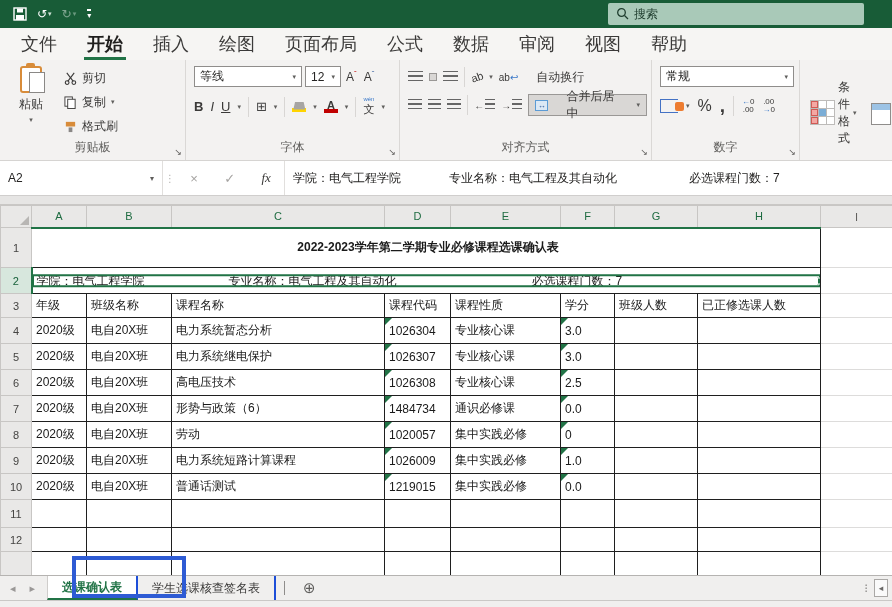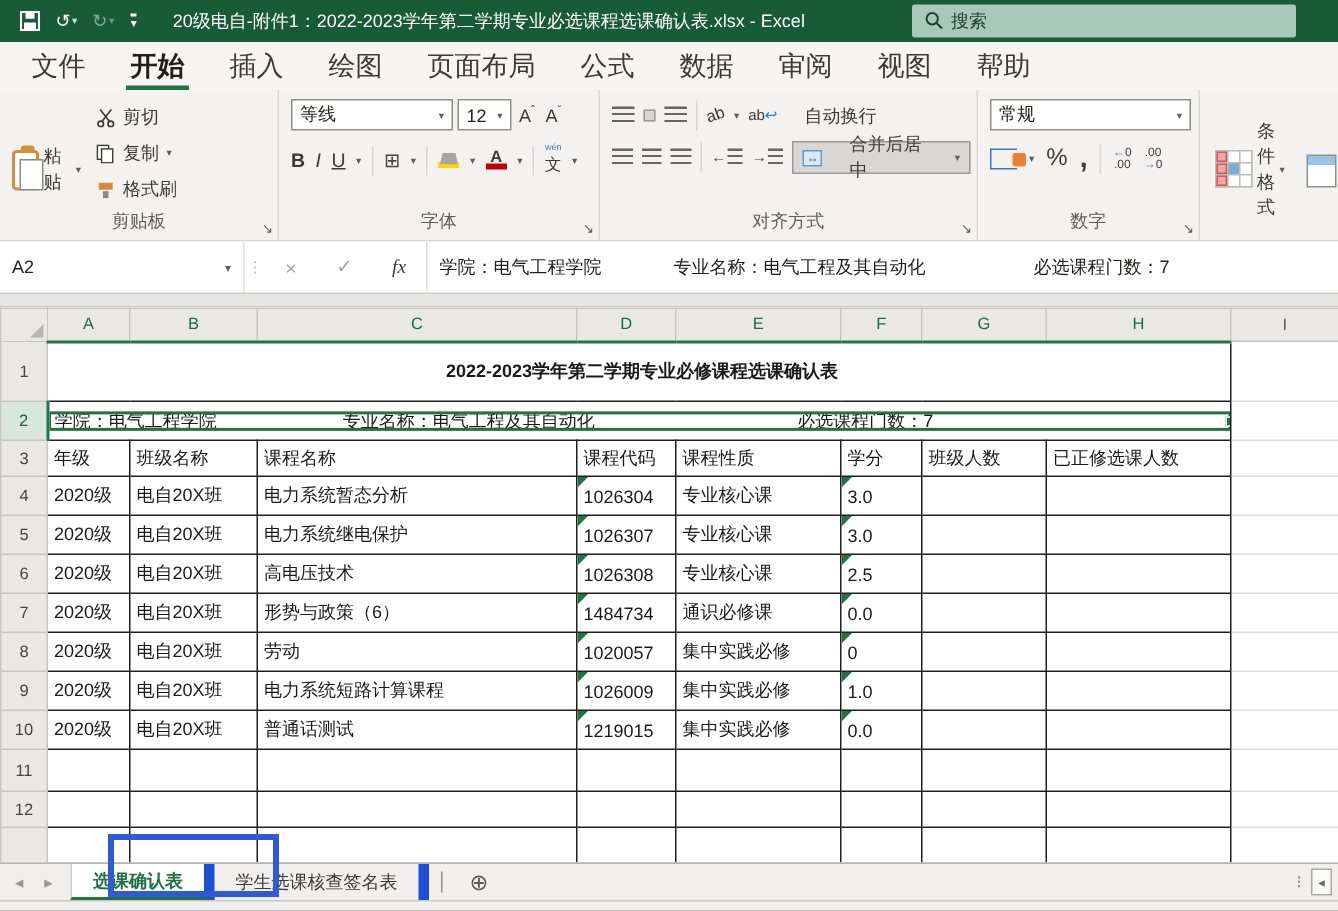--- a/index.html
+++ b/index.html
@@ -33,21 +33,21 @@
   .ribbon { position:absolute; left:0; top:60px; width:892px; height:101px; background:#f3f2f1;
             border-bottom:1px solid #d6d4d2; display:flex; }
   .rgroup { position:relative; height:100%; border-right:1px solid #dad8d6; flex:none; }
   .glabel { position:absolute; left:0; right:0; bottom:4px; text-align:center; font-size:12px; color:#5f5e5c; }
   .launcher { position:absolute; right:3px; bottom:3px; font-size:9px; color:#5f5e5c; line-height:9px; }
   .caret { font-size:7px; color:#5f5e5c; }
   .ric { color:#444; }
 
   
   .g-clip { width:186px; display:flex; padding:6px 4px 0 8px; gap:10px; }
-  .paste { width:46px; display:flex; flex-direction:row; align-items:center; gap:3px; font-size:12px; color:#3b3a39; }
+  .paste { width:46px; display:flex; flex-direction:column; align-items:center; gap:3px; font-size:12px; color:#3b3a39; }
   .clip-ic { width:22px; height:27px; border:2px solid #d88c3a; border-radius:3px; position:relative; background:#fff; }
   .clip-ic::before { content:""; position:absolute; left:4px; top:-5px; width:9px; height:5px; background:#d88c3a; border-radius:2px; }
   .clip-ic::after { content:""; position:absolute; right:-5px; top:4px; width:14px; height:19px; background:#fff; border:1px solid #8a8886; }
   .clipcol { display:flex; flex-direction:column; gap:4px; padding-top:2px; }
   .clipcol .btn { display:flex; align-items:center; gap:5px; font-size:12px; color:#3b3a39; height:20px; }
 
   
   .g-font { width:214px; padding:6px 4px 0 8px; }
   .selbox { background:#fff; border:1px solid #8f8d8b; height:21px; display:flex; align-items:center;
             justify-content:space-between; padding:0 5px; font-size:12px; color:#252423; }
@@ -136,21 +136,21 @@
   .infocell span { position:absolute; top:50%; transform:translateY(-50%); white-space:nowrap; }
   .seg1{ left:4px; } .seg2{ left:196px; } .seg3{ left:499px; }
   .sel-outline { position:absolute; left:-1px; top:-1px; right:-1px; bottom:-1px; border:2px solid #217346; pointer-events:none; z-index:3; }
   .sel-handle { position:absolute; right:-4px; bottom:-4px; width:7px; height:7px; background:#217346; border:1px solid #fff; z-index:4; }
   td.err::before { content:""; position:absolute; left:0; top:0; border-top:7px solid #217346; border-right:7px solid transparent; }
 
   
   .tabbar { position:absolute; left:0; top:575px; width:892px; height:25px; background:#f0efee;
             border-top:1px solid #b5b3b1; display:flex; align-items:stretch; font-size:12px; }
   .navarr { display:flex; align-items:center; gap:14px; padding:0 12px 0 10px; color:#9a9897; font-size:11px; }
-  .stab { display:flex; align-items:center; padding:0 14px; color:#3b3a39; border-right:7px solid #1d4ed8; }
+  .stab { display:flex; align-items:center; padding:0 14px; color:#3b3a39; border-right:2px solid #1d4ed8; }
   .stab.active { background:#fff; color:#217346; font-weight:bold; border-bottom:2px solid #217346;
                  border-left:1px solid #cfcdcb; }
   .tabdiv { width:1px; background:#8f8d8b; margin:5px 8px; }
   .addsheet { display:flex; align-items:center; padding:0 10px; color:#5f5e5c; font-size:15px; }
   .tabright { margin-left:auto; display:flex; align-items:center; gap:6px; padding-right:4px; color:#8a8886; }
   .minibox { width:14px; height:18px; border:1px solid #aaa8a6; background:#fafafa; display:flex; align-items:center;
              justify-content:center; font-size:9px; color:#6a6867; }
 
   .statusbar { position:absolute; left:0; top:600px; width:892px; height:7px; background:#f0efee; border-top:1px solid #cac8c6; }
 
@@ -168,21 +168,20 @@
         <svg width="14" height="14" viewBox="0 0 14 14">
             <rect x="1" y="1" width="12" height="12" fill="none" stroke="#fff" stroke-width="1.4"></rect>
             <rect x="4" y="1.5" width="6" height="4" fill="#fff"></rect>
             <rect x="3" y="8" width="8" height="5" fill="#fff"></rect>
           </svg>
       </span>
       <span class="btn">↺<span class="caret">▾</span></span>
       <span class="btn dim">↻<span class="caret">▾</span></span>
       <span class="custom-caret">▾</span>
     </div>
-    <div class="tb-title">20级电自-附件1：2022-2023学年第二学期专业必选课程选课确认表.xlsx - Excel</div>
     <div class="searchbox">
       <svg width="13" height="13" viewBox="0 0 13 13">
           <circle cx="5.5" cy="5.5" r="3.8" fill="none" stroke="#1f3d2e" stroke-width="1.3"></circle>
           <line x1="8.5" y1="8.5" x2="12" y2="12" stroke="#1f3d2e" stroke-width="1.3"></line>
         </svg>
       <span>搜索</span>
     </div>
   </div>
 
   <div class="rtabs">

